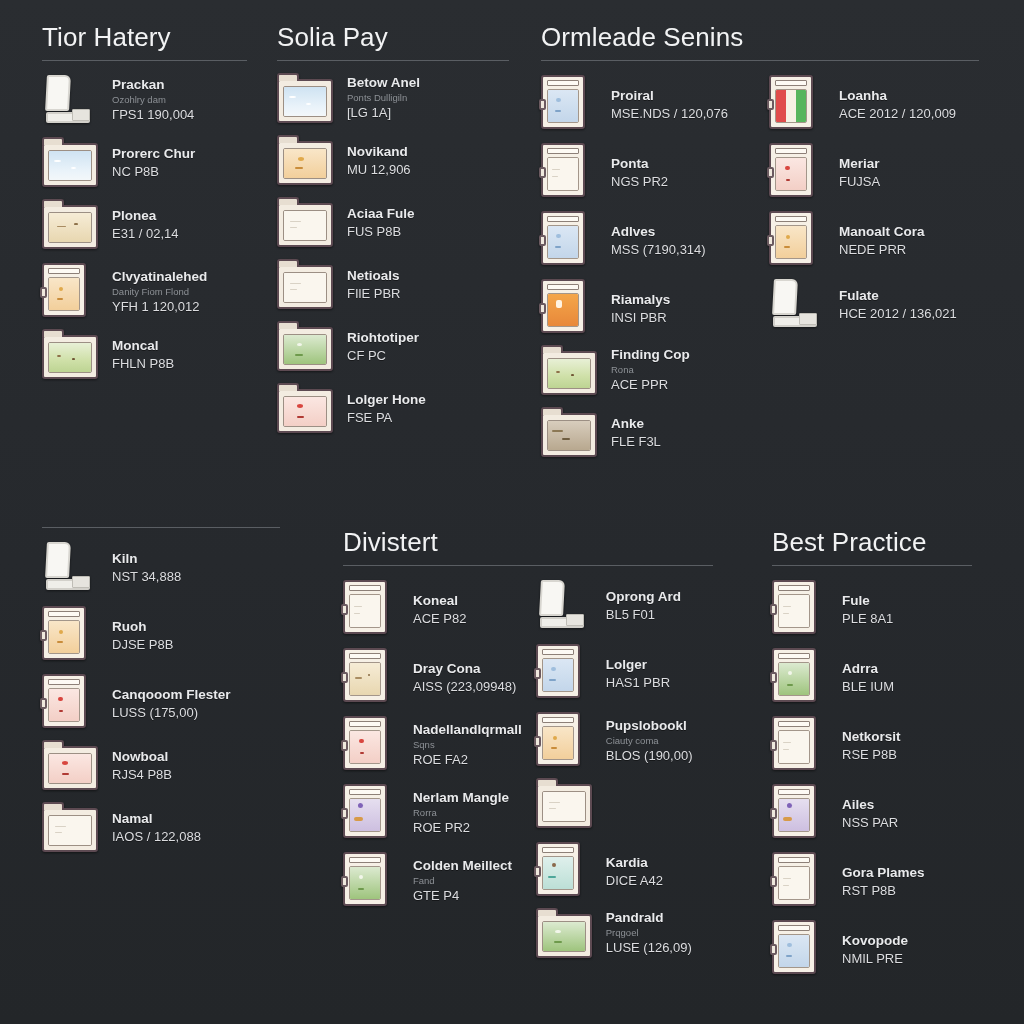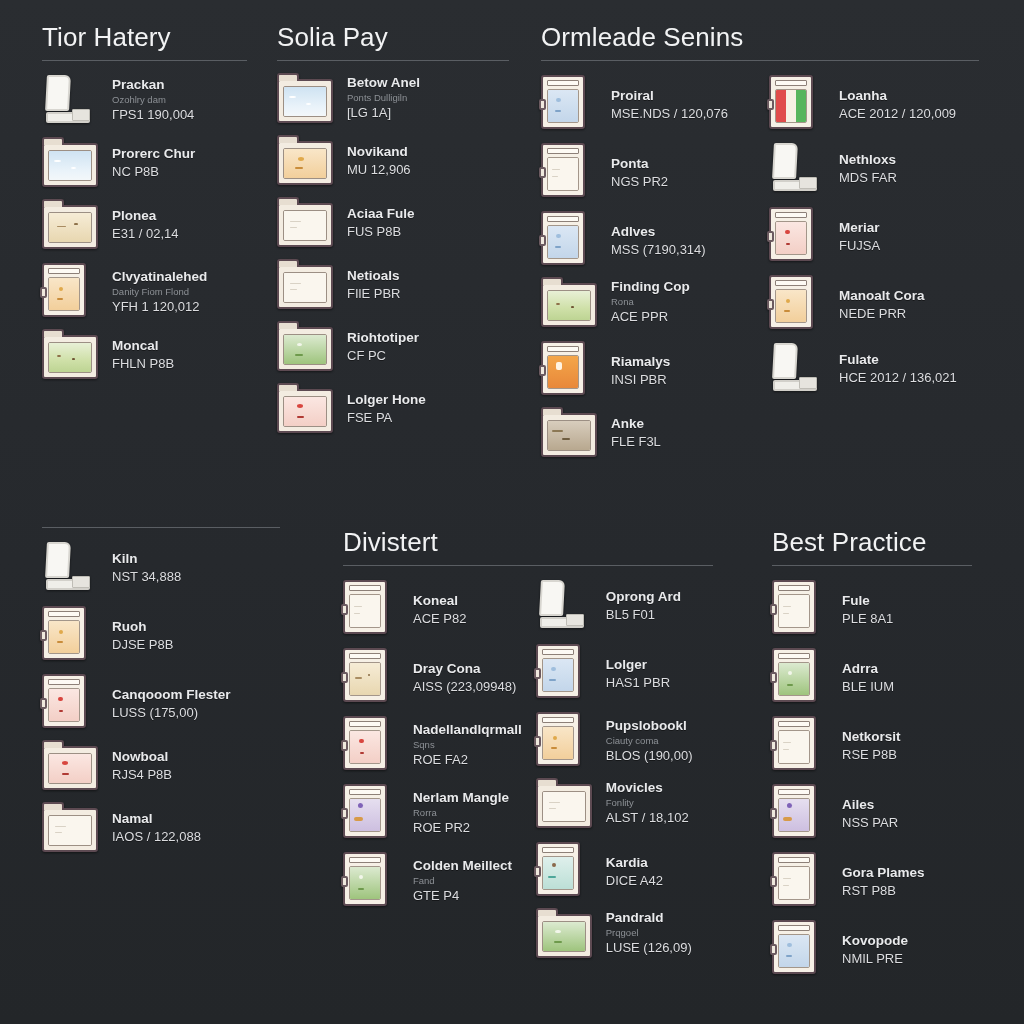--- a/index.html
+++ b/index.html
@@ -426,53 +426,53 @@
                 </div>
               </div>
             </div>
             <div class="entry-text">
               <div class="e-title">Adlves</div>
               <div class="e-meta">MSS (7190,314)</div>
             </div>
           </div>
           <div class="entry">
             <div class="icon" style="width: 60px;">
+              <div class="ic-card">
+                <div class="bar"></div>
+                <div class="clip"></div>
+                <div class="thumb">
+                  <div class="sc sc-orange"></div>
+                  <div class="bar2" style="background: rgb(255, 244, 227); width: 20%; height: 26%; left: 26%; top: 18%;"></div>
+                </div>
+              </div>
+            </div>
+            <div class="entry-text">
+              <div class="e-title">Riamalys</div>
+              <div class="e-meta">INSI PBR</div>
+            </div>
+          </div>
+          <div class="entry">
+            <div class="icon" style="width: 60px;">
               <div class="ic-folder">
                 <div class="tab"></div>
                 <div class="thumb">
                   <div class="sc sc-grass"></div>
                   <div class="blob" style="background: rgb(138, 106, 67); width: 9%; height: 7%; left: 20%; top: 40%;"></div>
                   <div class="blob" style="background: rgb(111, 84, 52); width: 7%; height: 6%; left: 55%; top: 52%;"></div>
                 </div>
               </div>
             </div>
             <div class="entry-text">
               <div class="e-title">Finding Cop</div>
               <div class="e-sub">Rona</div>
               <div class="e-meta">ACE PPR</div>
             </div>
           </div>
           <div class="entry">
             <div class="icon" style="width: 60px;">
-              <div class="ic-card">
-                <div class="bar"></div>
-                <div class="clip"></div>
-                <div class="thumb">
-                  <div class="sc sc-orange"></div>
-                  <div class="bar2" style="background: rgb(255, 244, 227); width: 20%; height: 26%; left: 26%; top: 18%;"></div>
-                </div>
-              </div>
-            </div>
-            <div class="entry-text">
-              <div class="e-title">Riamalys</div>
-              <div class="e-meta">INSI PBR</div>
-            </div>
-          </div>
-          <div class="entry">
-            <div class="icon" style="width: 60px;">
               <div class="ic-folder">
                 <div class="tab"></div>
                 <div class="thumb">
                   <div class="sc sc-dark"></div>
                   <div class="bar2" style="background: rgb(140, 120, 85); width: 26%; height: 7%; left: 10%; top: 30%;"></div>
                   <div class="bar2" style="background: rgb(111, 93, 64); width: 18%; height: 6%; left: 34%; top: 58%;"></div>
                 </div>
               </div>
             </div>
             <div class="entry-text">
@@ -488,33 +488,20 @@
                 <div class="bar"></div>
                 <div class="clip"></div>
                 <div class="thumb">
                   <div class="sc sc-flag"></div>
                 </div>
               </div>
             </div>
             <div class="entry-text">
               <div class="e-title">Loanha</div>
               <div class="e-meta">ACE 2012 / 120,009</div>
-            </div>
-          </div>
-          <div class="entry">
-            <div class="icon" style="width: 60px;">
-              <div class="ic-page">
-                <div class="sheet"></div>
-                <div class="base"></div>
-                <div class="sq"></div>
-              </div>
-            </div>
-            <div class="entry-text">
-              <div class="e-title">Nethloxs</div>
-              <div class="e-meta">MDS FAR</div>
             </div>
           </div>
           <div class="entry">
             <div class="icon" style="width: 60px;">
               <div class="ic-card">
                 <div class="bar"></div>
                 <div class="clip"></div>
                 <div class="thumb">
                   <div class="sc sc-red"></div>
                   <div class="blob" style="background: rgb(216, 70, 63); width: 16%; height: 15%; left: 30%; top: 24%;"></div>
@@ -793,25 +780,20 @@
             <div class="icon" style="width: 60px;">
               <div class="ic-folder">
                 <div class="tab"></div>
                 <div class="thumb">
                   <div class="sc sc-paper"></div>
                   <div class="bar2" style="background: rgb(217, 210, 197); width: 26%; height: 4%; left: 14%; top: 34%;"></div>
                   <div class="bar2" style="background: rgb(217, 210, 197); width: 18%; height: 4%; left: 14%; top: 56%;"></div>
                 </div>
               </div>
             </div>
-            <div class="entry-text">
-              <div class="e-title">Movicles</div>
-              <div class="e-sub">Fonlity</div>
-              <div class="e-meta">ALST / 18,102</div>
-            </div>
           </div>
           <div class="entry">
             <div class="icon" style="width: 60px;">
               <div class="ic-card">
                 <div class="bar"></div>
                 <div class="clip"></div>
                 <div class="thumb">
                   <div class="sc sc-teal"></div>
                   <div class="blob" style="background: rgb(139, 106, 76); width: 13%; height: 13%; left: 32%; top: 18%;"></div>
                   <div class="bar2" style="background: rgb(79, 167, 154); width: 26%; height: 9%; left: 18%; top: 58%;"></div>

